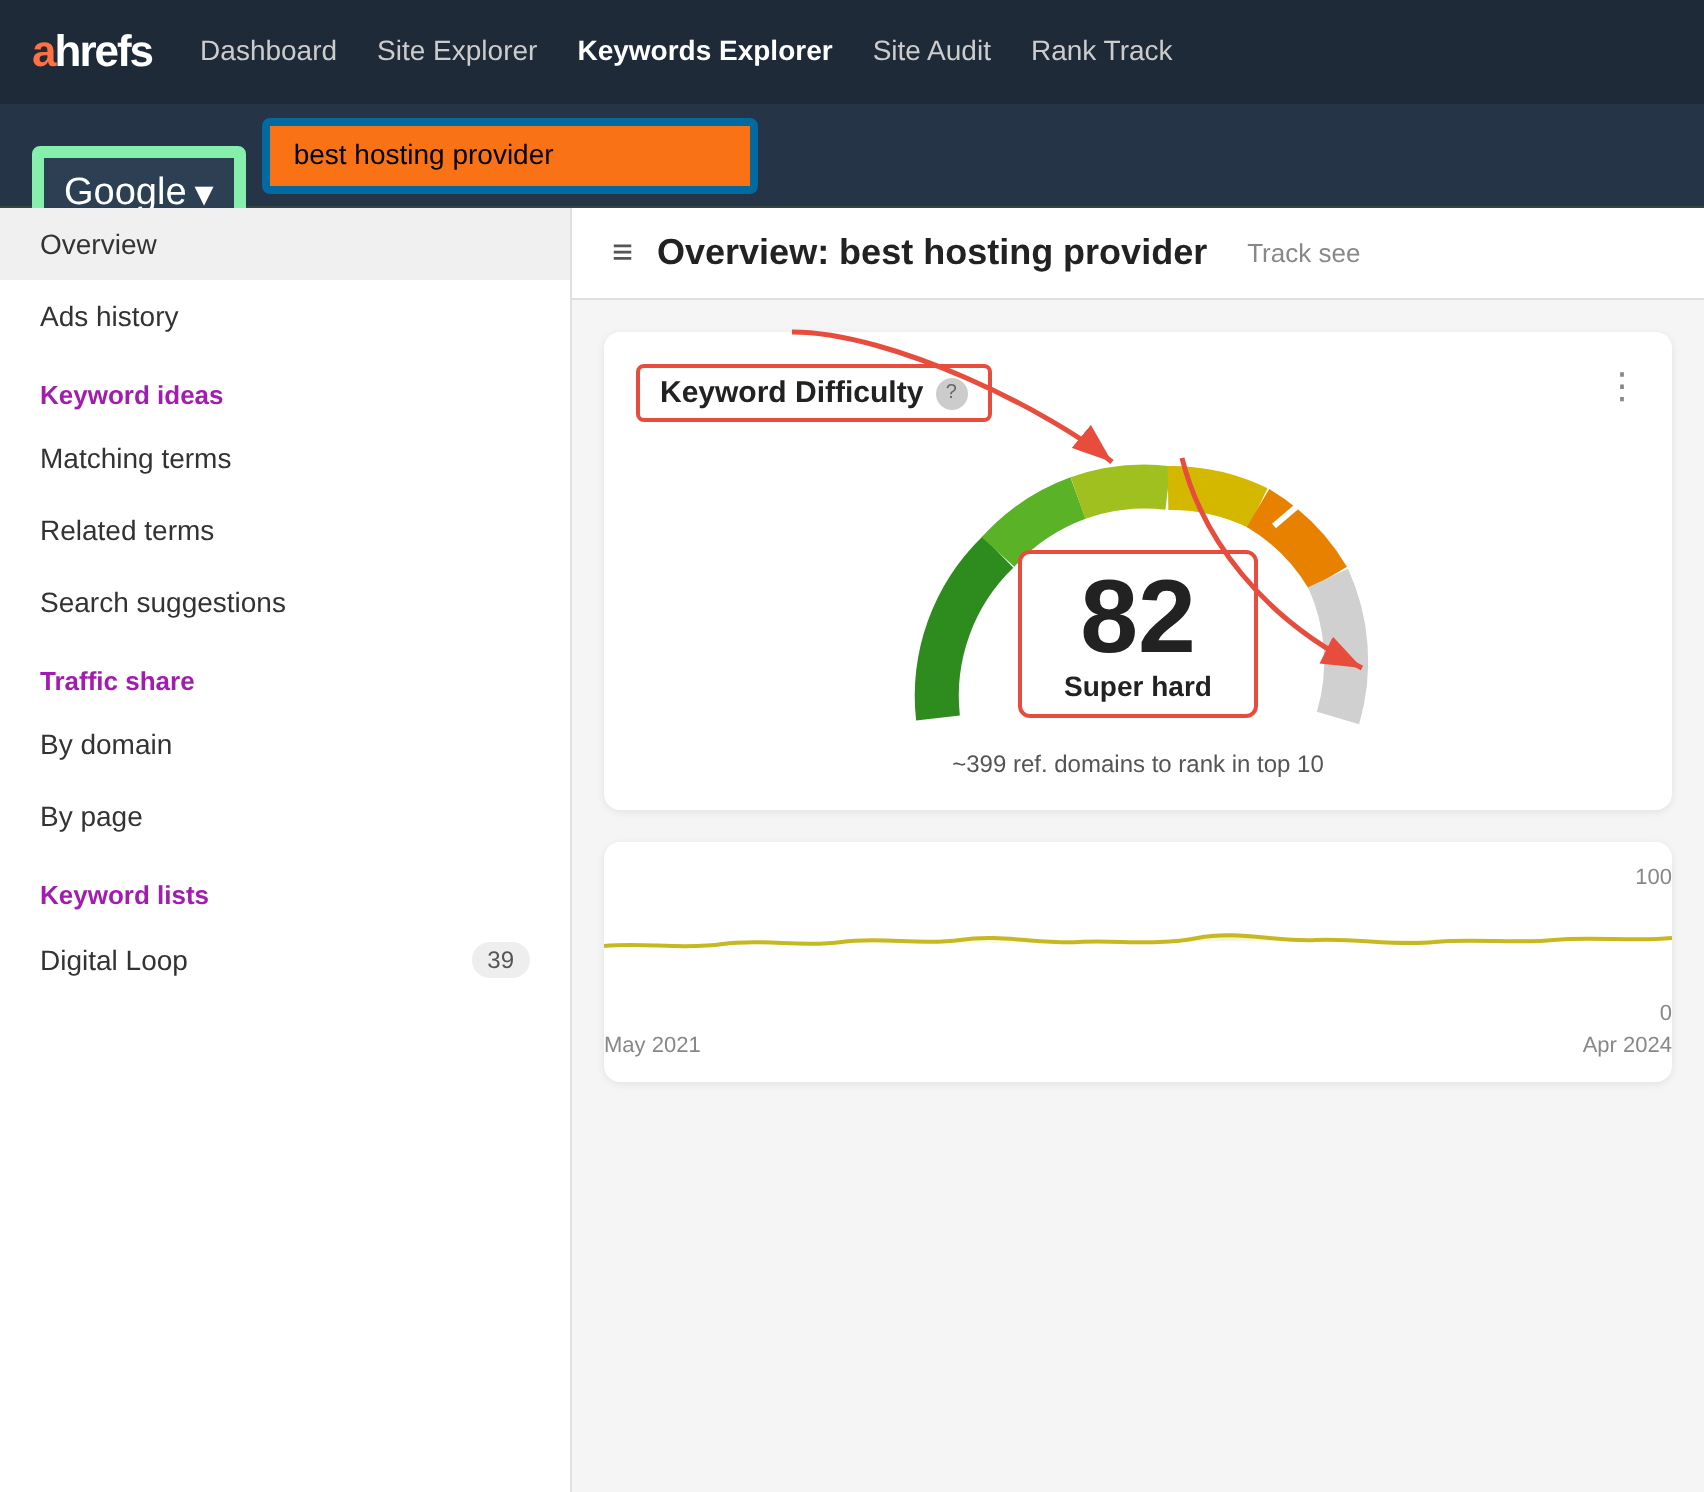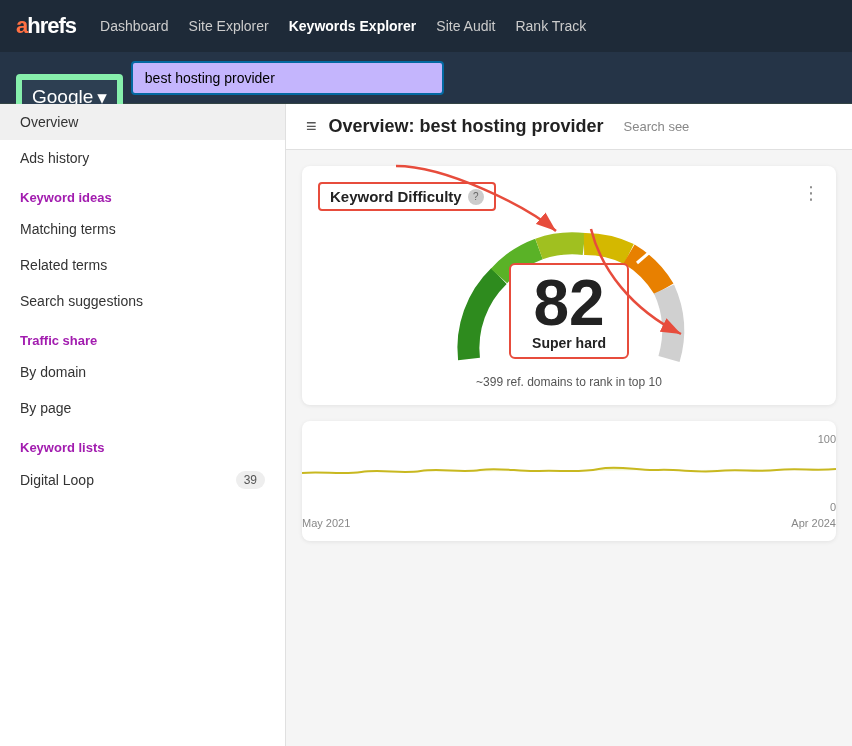--- a/index.html
+++ b/index.html
@@ -53,25 +53,25 @@
       border-radius: 4px;
       padding: 6px 10px;
       font-size: 19px;
       display: flex;
       align-items: center;
       gap: 4px;
       cursor: pointer;
       margin-top: 39px;
     }
     .search-input-wrap {
-      border: 2px solid #0369a1;
+      border: 4px solid #0369a1;
       border-radius: 4px;
-      background: #c4b5fd;
+      background: #f97316;
       padding: 6px 12px;
-      width: 313px;
+      width: 248px;
     }
     .search-input-wrap input {
       border: none;
       outline: none;
       font-size: 14px;
       width: 100%;
       background: transparent;
     }
 
     
@@ -227,21 +227,21 @@
       left: 50%;
       transform: translateX(-50%);
       text-align: center;
       border: 2px solid #e74c3c;
       border-radius: 6px;
       background: #fff;
       padding: 6px 18px;
       min-width: 120px;
     }
     .gauge-number {
-      font-size: 64px;
+      font-size: 52px;
       font-weight: 800;
       color: #222;
       line-height: 1;
     }
     .gauge-label {
       font-size: 14px;
       font-weight: 700;
       color: #222;
     }
     .gauge-sub {
@@ -321,21 +321,21 @@
       <span class="badge">39</span>
     </div>
   </aside>
 
   <main class="content">
     <div class="content-inner">
 
       <div class="content-header">
         <span class="hamburger">≡</span>
         <span class="content-title">Overview: best hosting provider</span>
-        <span class="first-seen">Search see</span>
+        <span class="first-seen">Track see</span>
       </div>
 
       <div class="card">
         <div class="card-header">
           <div class="card-title-area">
             <span class="card-title">Keyword Difficulty</span>
             <div class="help-icon">?</div>
           </div>
           <span class="more-icon">⋮</span>
         </div>

